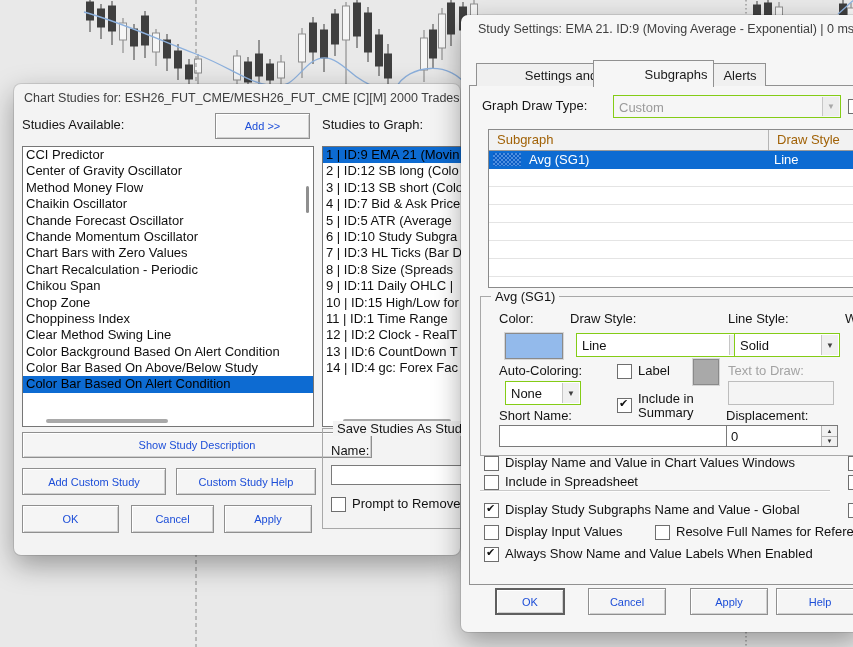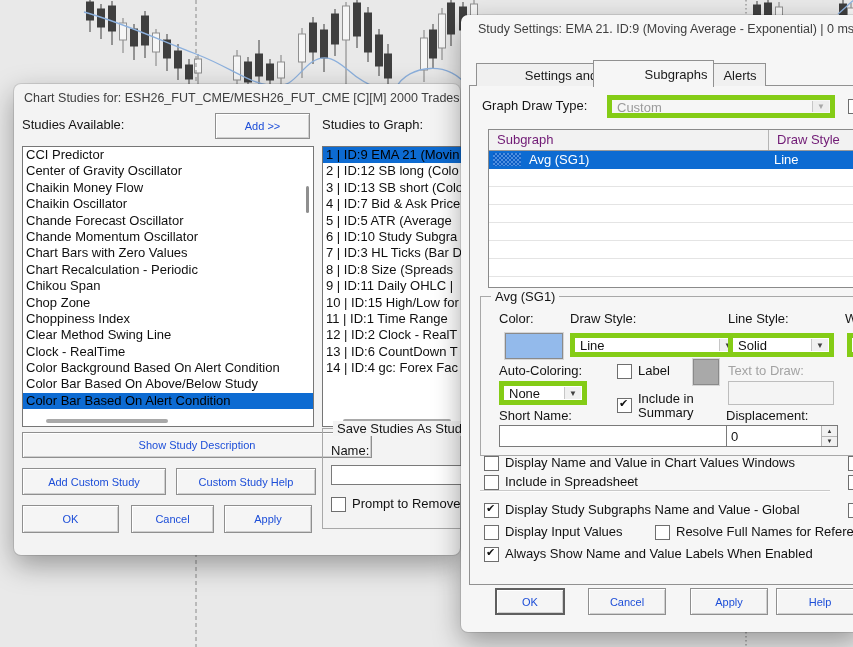--- a/index.html
+++ b/index.html
@@ -26,21 +26,21 @@
       white-space:nowrap;color:#101010;}
   .li.sel{background:var(--sel,#0d6bd2);color:#000000;}
   .hthumb{position:absolute;height:4px;border-radius:2px;background:#a9a9a9;}
   .vthumb{position:absolute;width:3px;border-radius:2px;background:#8f8f8f;}
   .group{position:absolute;border:1px solid #a8a8a8;}
   .group>.glabel{position:absolute;top:-8px;left:10px;padding:0 4px;
       font-size:13px;color:#141414;white-space:nowrap;}
   .input{position:absolute;background:#fff;border:1px solid #7a7a7a;
       font-size:13px;color:#111;padding:2px 4px;box-sizing:border-box;}
   .input.disabled{background:#f4f4f4;border-color:#bdbdbd;}
-  .combo{position:absolute;background:#fff;border:5px solid #84cc16;box-sizing:border-box;}
+  .combo{position:absolute;background:#fff;border:1px solid #84cc16;box-sizing:border-box;margin-left:6px;}
   .combo .cv{position:absolute;left:5px;top:50%;transform:translateY(-50%);
       font-size:13px;color:#111;white-space:nowrap;}
   .combo .arr{position:absolute;right:1px;top:1px;bottom:1px;width:16px;
       background:#f0f0f0;border-left:1px solid #c6c6c6;
       display:flex;align-items:center;justify-content:center;
       font-size:8px;color:#404040;}
   .combo.disabled{background:#f6f6f6;}
   .combo.disabled .cv{color:#9a9a9a;}
   .combo.disabled .arr{color:#a8a8a8;background:#ededed;}
   .cb{position:absolute;display:flex;align-items:flex-start;gap:6px;
@@ -61,21 +61,21 @@
   .spinner .spin span:first-child{border-bottom:1px solid #b5b5b5;}
   
   .tab{position:absolute;font-size:13px;color:#1a1a1a;
       display:flex;align-items:center;justify-content:center;
       background:#f0f0f0;border:1px solid #919191;border-bottom:none;z-index:2;padding-left:45px;}
   .tab.active{background:#f6f6f6;z-index:4;}
   .tabpage{position:absolute;background:#f6f6f6;border:1px solid #919191;z-index:1;}
   
   .sgtable{position:absolute;background:#fff;border:1px solid #8a8a8a;overflow:hidden;}
   .sgtable .hdr{display:flex;height:20px;background:#f2f2f2;border-bottom:1px solid #9a9a9a;}
-  .sgtable .hcell{font-size:13px;color:#701a75;line-height:20px;padding-left:8px;
+  .sgtable .hcell{font-size:13px;color:#a16207;line-height:20px;padding-left:8px;
       box-sizing:border-box;border-right:1px solid #b5b5b5;}
   .trow{position:relative;height:17px;border-bottom:1px solid #e4e4e4;font-size:13px;}
   .trow.sel{background:var(--sel,#0d6bd2);color:#fff;border-bottom-color:var(--sel,#0d6bd2);}
   .trow .dither{position:absolute;left:4px;top:2px;width:28px;height:13px;
       background-image:conic-gradient(#4e8fe0 25%, #0b5cc4 0 50%, #4e8fe0 0 75%, #0b5cc4 0);
       background-size:4px 4px;}
   .trow .c1{position:absolute;left:40px;top:0;line-height:17px;}
   .trow .c2{position:absolute;left:285px;top:0;line-height:17px;}
   .sep{position:absolute;border-top:1px solid #c9c9c9;border-bottom:1px solid #fdfdfd;height:0;}
 </style>
@@ -169,31 +169,30 @@
 
   <button class="btn" style="left:201px;top:29px;width:95px;height:26px;">Add &gt;&gt;</button>
 
   <div class="lbl" style="left:308px;top:33px;">Studies to Graph:</div>
 
   <div class="listbox" id="available-list" style="left:8px;top:62px;width:290px;height:279px;">
     <div class="vthumb" style="right:4px;top:39px;height:27px;"></div>
     <div class="hthumb" style="left:23px;bottom:3px;width:122px;"></div>
   <div class="li">CCI Predictor</div>
       <div class="li">Center of Gravity Oscillator</div>
-      <div class="li">Chaikin Money Flow</div>
+      <div class="li">Method Money Flow</div>
       <div class="li">Chaikin Oscillator</div>
       <div class="li">Chande Forecast Oscillator</div>
       <div class="li">Chande Momentum Oscillator</div>
       <div class="li">Chart Bars with Zero Values</div>
       <div class="li">Chart Recalculation - Periodic</div>
       <div class="li">Chikou Span</div>
       <div class="li">Chop Zone</div>
       <div class="li">Choppiness Index</div>
       <div class="li">Clear Method Swing Line</div>
-      <div class="li">Clock - RealTime</div>
       <div class="li">Color Background Based On Alert Condition</div>
       <div class="li">Color Bar Based On Above/Below Study</div>
       <div class="li sel">Color Bar Based On Alert Condition</div>
     </div>
 
   <div class="listbox" id="graph-list" style="left:308px;top:62px;width:165px;height:279px;">
     <div class="hthumb" style="left:20px;bottom:3px;width:108px;"></div>
   <div class="li sel">1 | ID:9  EMA 21 (Movin</div>
       <div class="li">2 | ID:12  SB long (Colo</div>
       <div class="li">3 | ID:13  SB short (Colo</div>
@@ -284,21 +283,21 @@
       <div class="lbl" style="left:247px;top:14px;">Line Style:</div>
       <div class="combo" style="left:247px;top:36px;width:106px;height:24px;">
         <span class="cv">Solid</span>
         <span class="arr">▼</span>
       </div>
 
       <div class="lbl" style="left:364px;top:14px;">W</div>
       <div class="combo" style="left:366px;top:36px;width:40px;height:24px;"></div>
 
       <div class="lbl" style="left:18px;top:66px;">Auto-Coloring:</div>
-      <div class="combo" style="left:18px;top:84px;width:88px;height:24px;">
+      <div class="combo" style="left:18px;top:84px;width:76px;height:24px;">
         <span class="cv">None</span>
         <span class="arr">▼</span>
       </div>
 
       <div class="cb" style="left:136px;top:67px;">
         <span class="box"></span>
         <span class="cbl">Label</span>
       </div>
       <div class="swatch" style="left: 212px; top: 62px; width: 24px; height: 24px; background-color: rgb(169, 169, 169);"></div>
 

